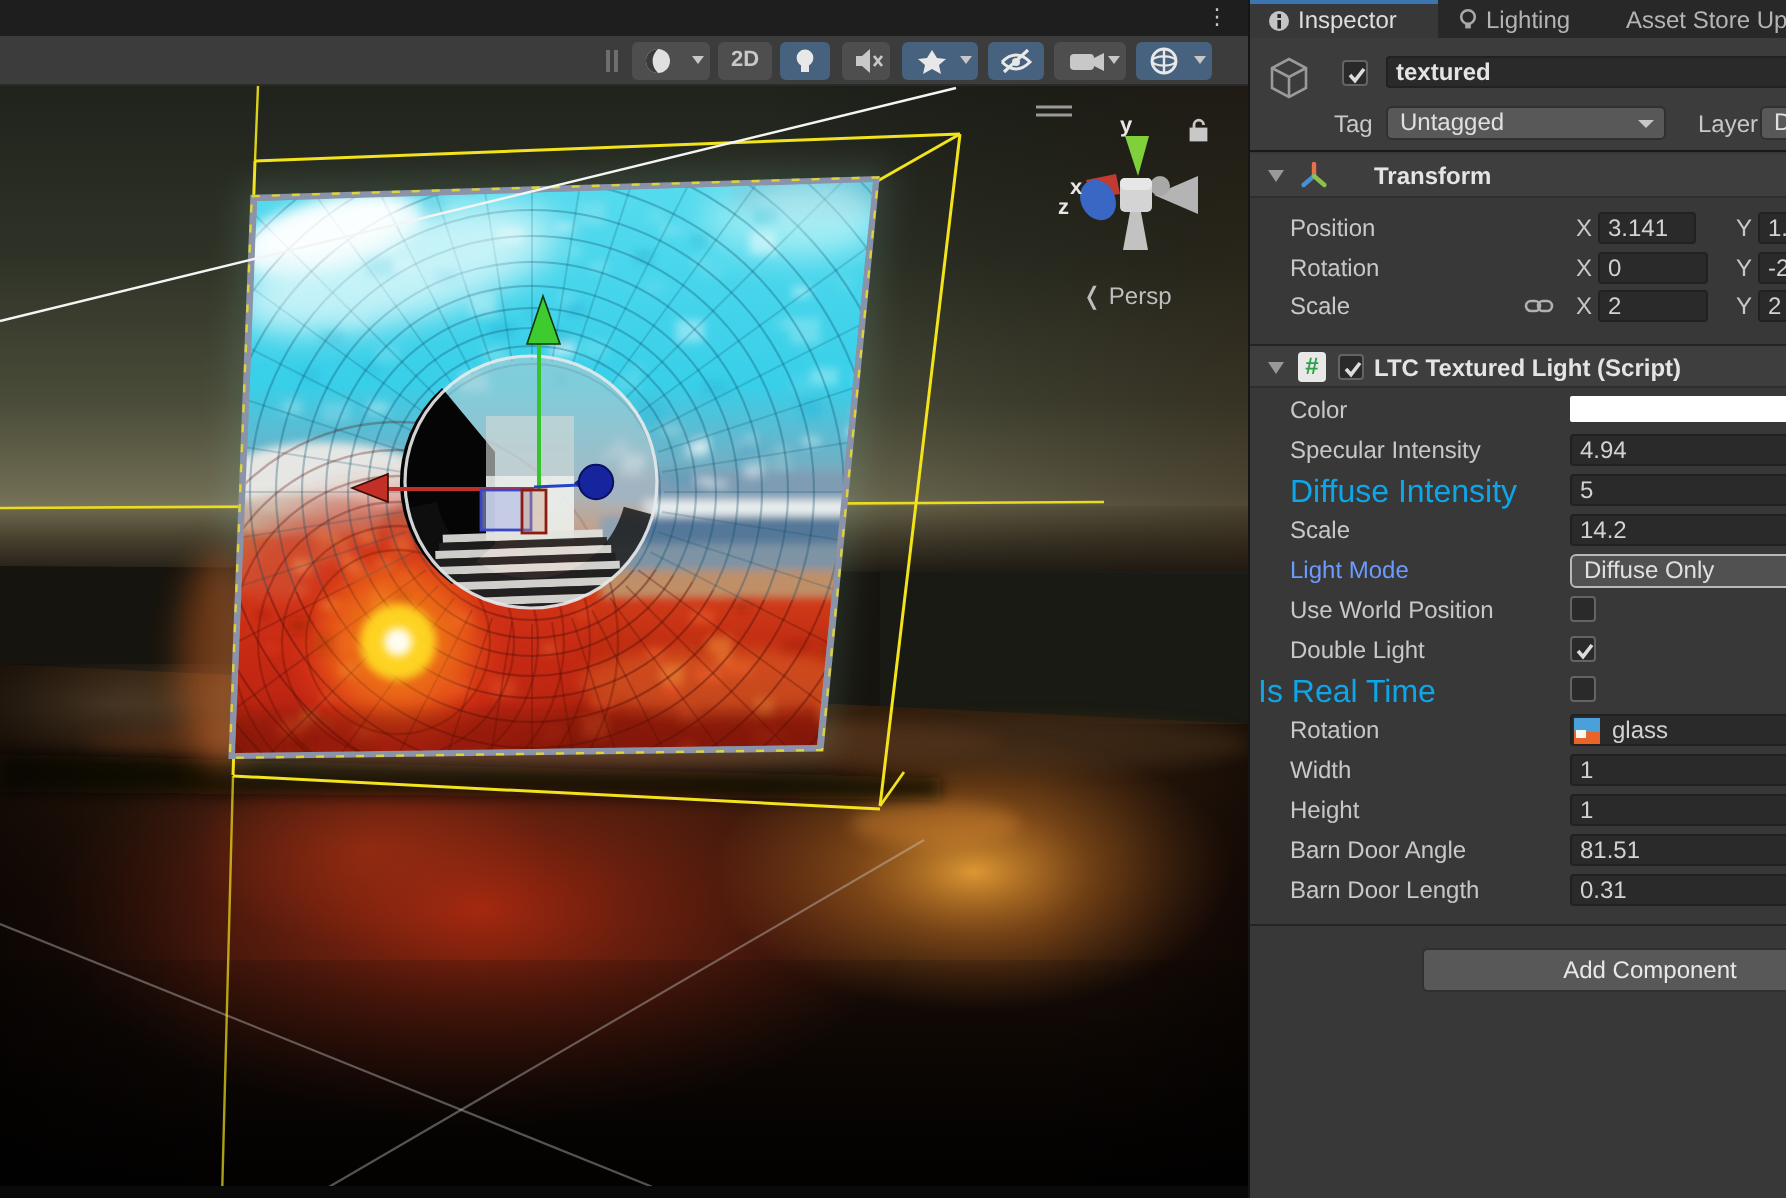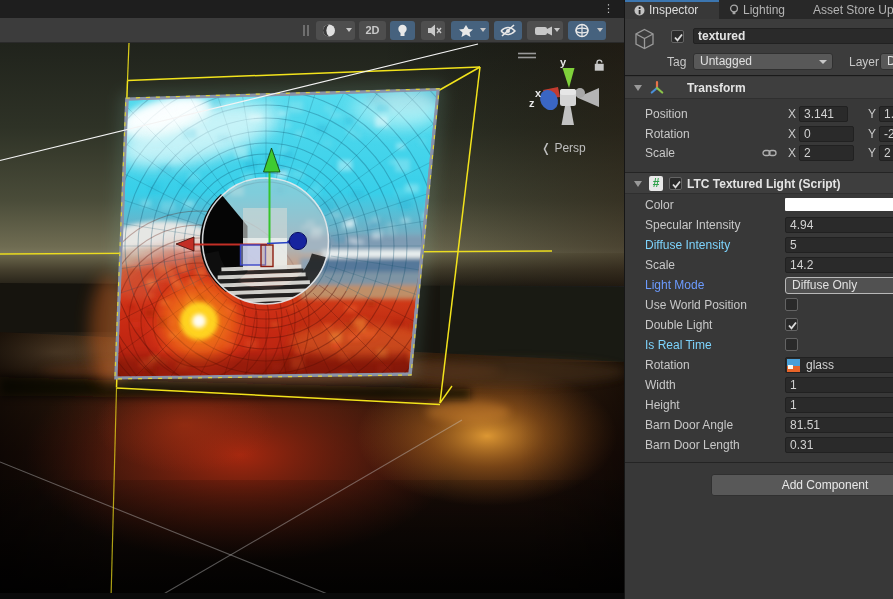--- a/index.html
+++ b/index.html
@@ -614,35 +614,35 @@
           <path d="M1 4.5 l2.5 2.8 L8 1.5" stroke="#dcdcdc" stroke-width="1.8" fill="none"></path>
         </svg>
       </div>
 <div style="position:absolute;left:62px;top:4px;font-size:12px;font-weight:bold;color:#e4e4e4">LTC Textured Light (Script)</div>
 </div>
 <div style="position:absolute;left:0;top:194px;width:420px;height:268px">
 <div style="position:absolute;left:20px;top:4px;font-size:12px;color:#c8c8c8;white-space:nowrap">Color</div>
       <div style="position:absolute;left:160px;top:4px;width:233px;height:13px;background:#fff;border-radius:1px"></div>
 <div style="position:absolute;left:20px;top:24px;font-size:12px;color:#c8c8c8;white-space:nowrap">Specular Intensity</div>
       <div class="fld" style="left:160px;top:23px;width:240px">4.94</div>
-<div style="position:absolute;left:20px;top:44px;font-size:12px;color:#7dd3fc;white-space:nowrap">Diffuse Intensity</div>
+<div style="position:absolute;left:20px;top:44px;font-size:16px;color:#0ea5e9;white-space:nowrap">Diffuse Intensity</div>
       <div class="fld" style="left:160px;top:43px;width:240px">5</div>
 <div style="position:absolute;left:20px;top:64px;font-size:12px;color:#c8c8c8;white-space:nowrap">Scale</div>
       <div class="fld" style="left:160px;top:63px;width:240px">14.2</div>
 <div style="position:absolute;left:20px;top:84px;font-size:12px;color:#6c9bff;white-space:nowrap">Light Mode</div>
       <div class="dd" style="left:160px;top:83px;width:233px;border:1px solid #b8b8b8;background:#515151">Diffuse Only</div>
 <div style="position:absolute;left:20px;top:104px;font-size:12px;color:#c8c8c8;white-space:nowrap">Use World Position</div>
       <div style="position:absolute;left:160px;top:104px;width:13px;height:13px;background:#2a2a2a;border:1px solid #646464;border-radius:2px"></div>
 <div style="position:absolute;left:20px;top:124px;font-size:12px;color:#c8c8c8;white-space:nowrap">Double Light</div>
       <div style="position:absolute;left:160px;top:124px;width:13px;height:13px;background:#2a2a2a;border:1px solid #646464;border-radius:2px">
         <svg width="9" height="9" style="position:absolute;left:1.5px;top:2px">
           <path d="M1 4.5 l2.5 2.8 L8 1.5" stroke="#dcdcdc" stroke-width="1.8" fill="none"></path>
         </svg>
       </div>
-<div style="position:absolute;left:20px;top:144px;font-size:12px;color:#7dd3fc;white-space:nowrap">Is Real Time</div>
+<div style="position:absolute;left:4px;top:144px;font-size:16px;color:#0ea5e9;white-space:nowrap">Is Real Time</div>
       <div style="position:absolute;left:160px;top:144px;width:13px;height:13px;background:#2a2a2a;border:1px solid #646464;border-radius:2px"></div>
 <div style="position:absolute;left:20px;top:164px;font-size:12px;color:#c8c8c8;white-space:nowrap">Rotation</div>
       <div class="fld" style="left:160px;top:163px;width:240px;padding-left:20px">glass</div>
 <svg width="13" height="13" style="position:absolute;left:162px;top:165px">
         <rect width="13" height="7" y="0" fill="#4aa0d8"></rect>
         <rect width="13" height="6" y="7" fill="#e86428"></rect>
         <rect width="5" height="4" x="1" y="6" fill="#f8f8f0"></rect>
       </svg>
 <div style="position:absolute;left:20px;top:184px;font-size:12px;color:#c8c8c8;white-space:nowrap">Width</div>
       <div class="fld" style="left:160px;top:183px;width:240px">1</div>

